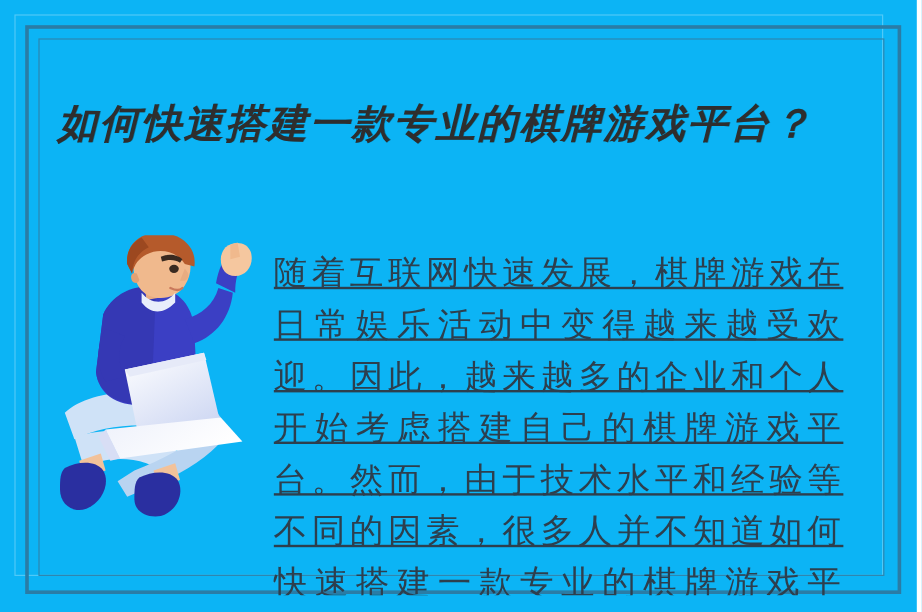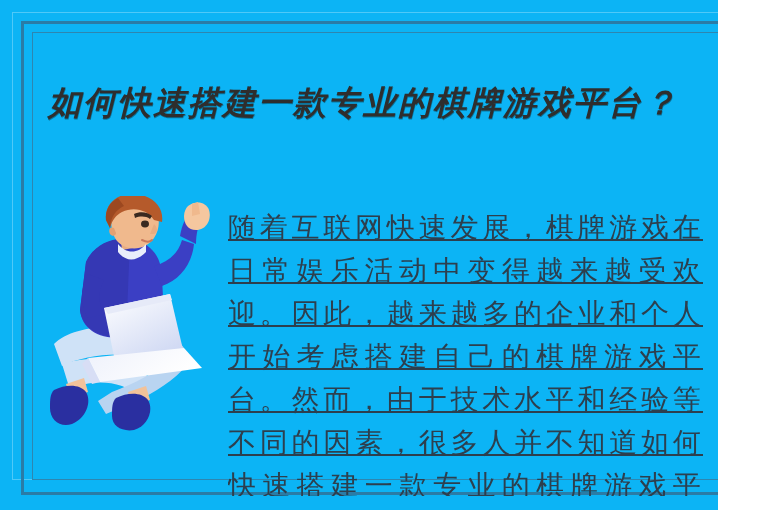--- a/index.html
+++ b/index.html
@@ -2,26 +2,25 @@
 <html><head>
 <meta charset="utf-8">
 <style>
   html, body {
     margin: 0;
     padding: 0;
     background: #ffffff;
   }
   .canvas {
     position: relative;
-    width: 692px;
+    width: 764px;
     height: 510px;
     background: #0cb4f5;
     overflow: hidden;
     font-family: "Liberation Sans", sans-serif;
-    padding-left: 26px;
   }
 
   
   .frame-faint {
     position: absolute;
     left: 12px;
     top: 12px;
     width: 722px;
     height: 466px;
     border: 1px solid rgba(255,255,255,0.28);

